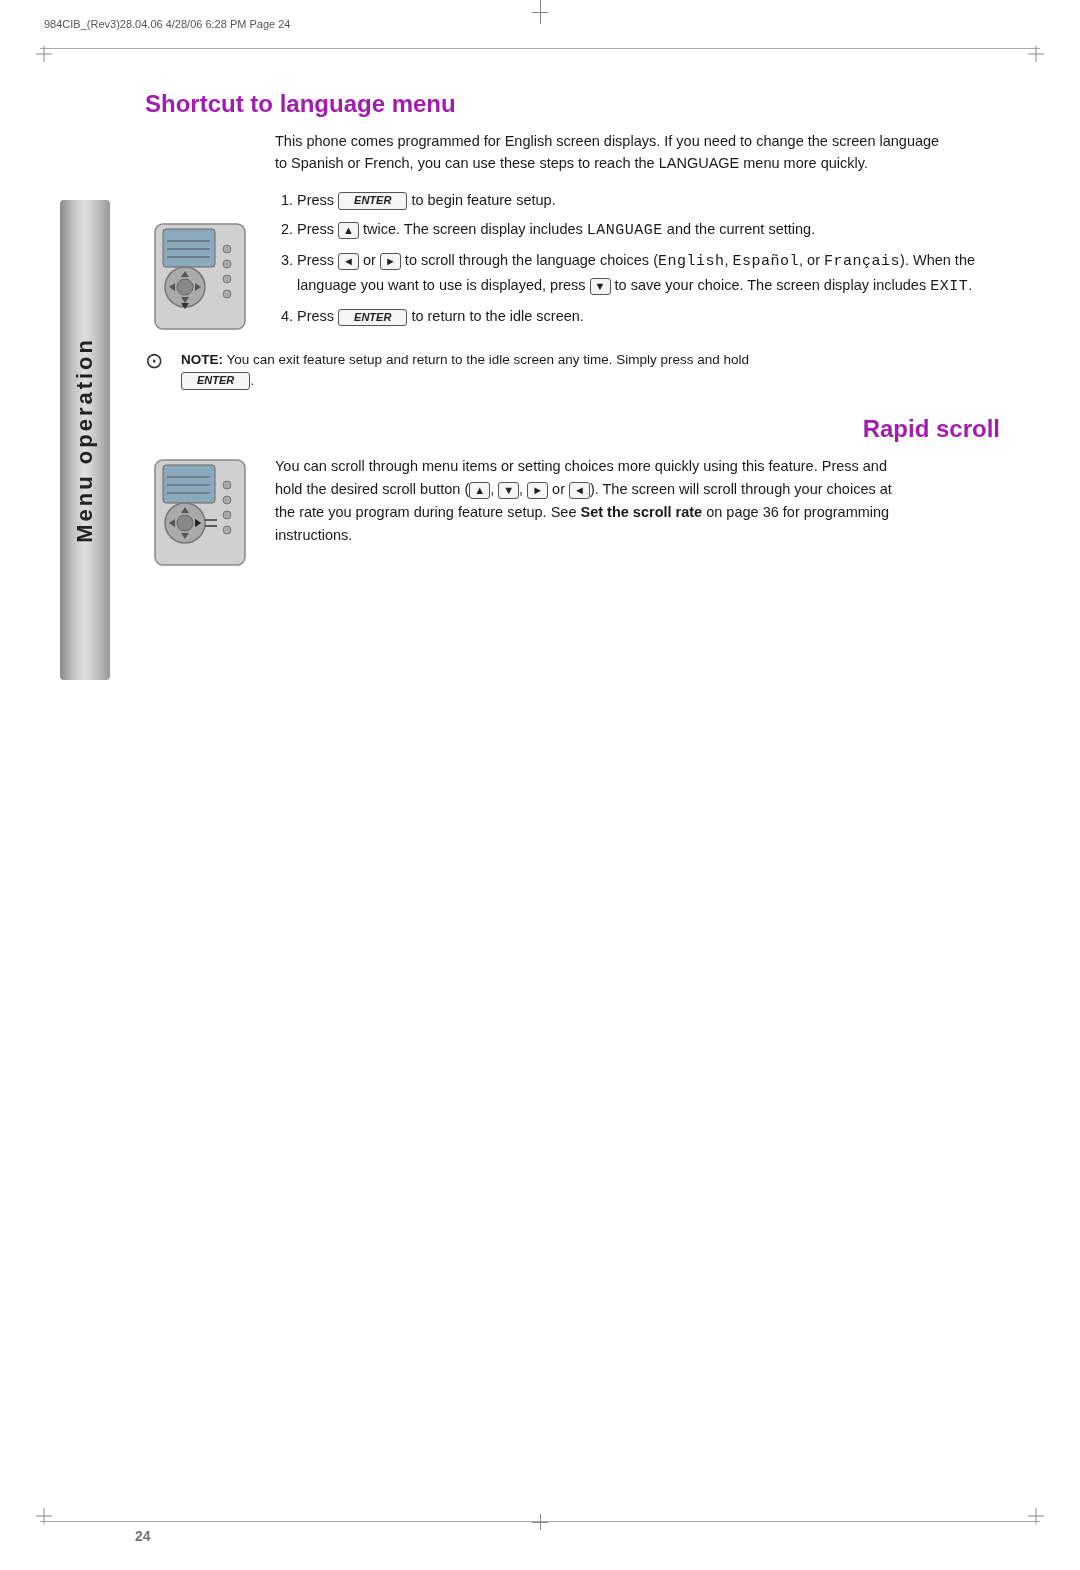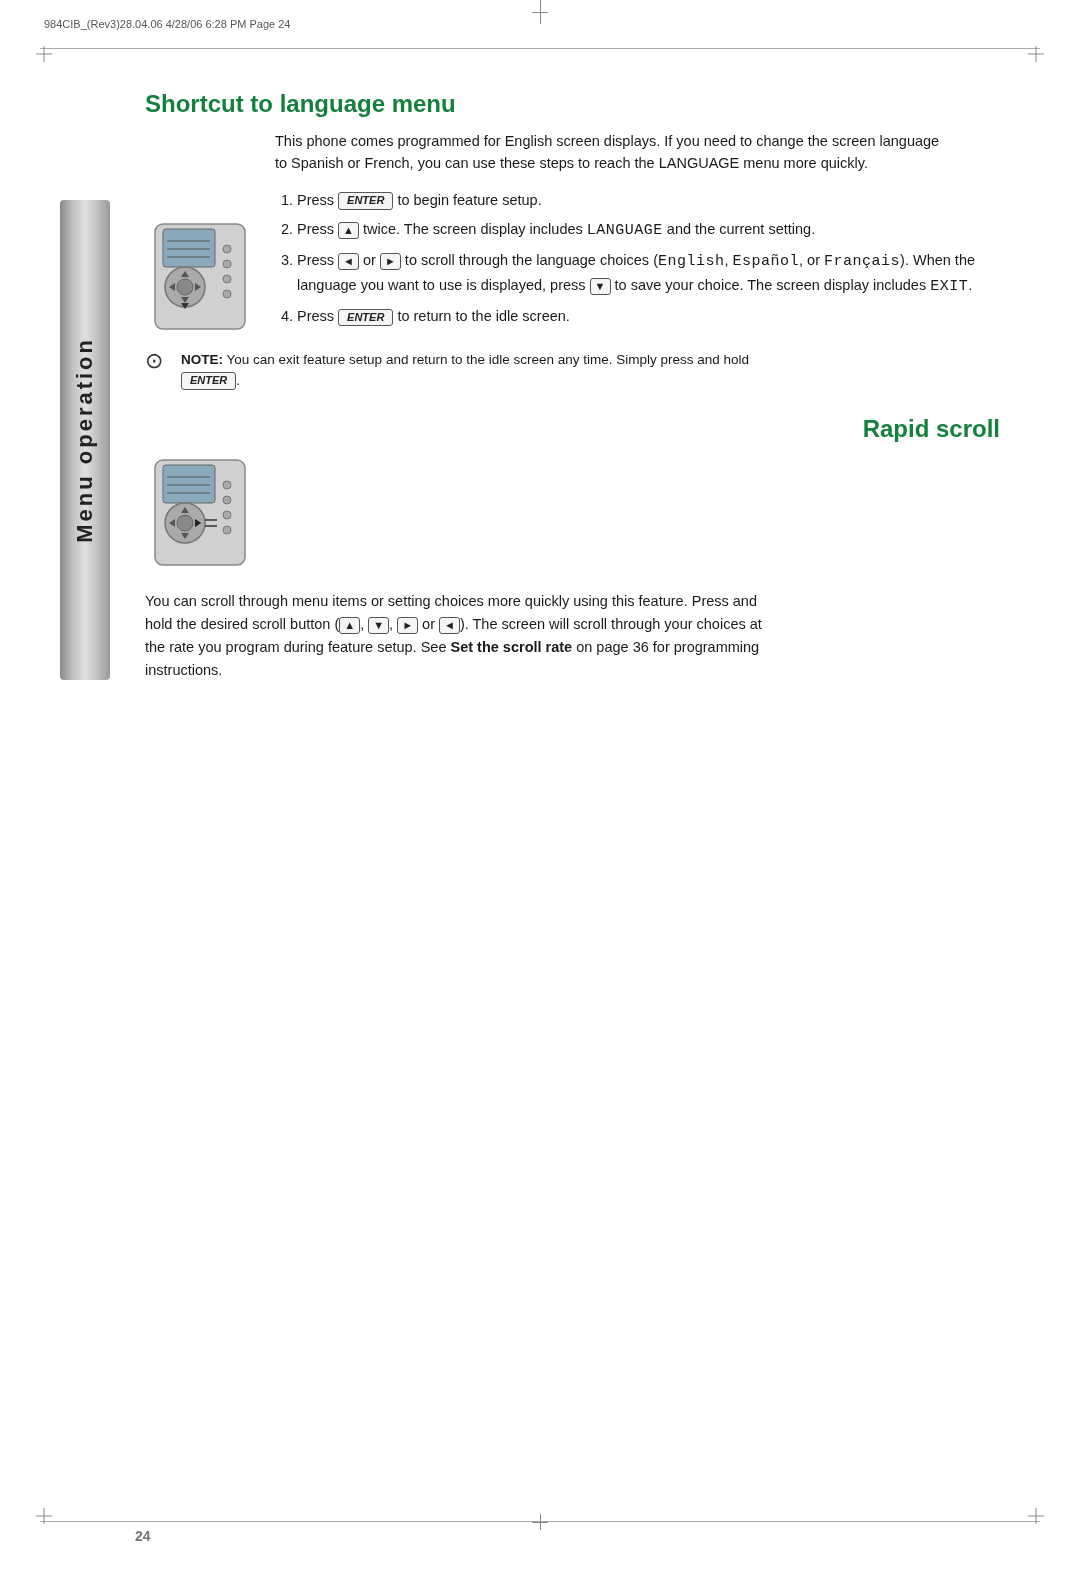--- a/index.html
+++ b/index.html
@@ -104,21 +104,21 @@
       top: 70px;
       right: 60px;
       bottom: 70px;
       padding: 20px 20px 20px 10px;
     }
 
     
     .section-title {
       font-size: 24px;
       font-weight: bold;
-      color: #15803d;
+      color: #a21caf;
       margin-bottom: 12px;
       font-family: Arial, sans-serif;
     }
 
     .section-intro {
       font-size: 14.5px;
       line-height: 1.55;
       color: #1a1a1a;
       margin-bottom: 14px;
       max-width: 680px;
@@ -153,21 +153,21 @@
       line-height: 1.6;
       margin-bottom: 6px;
       color: #1a1a1a;
     }
 
     
     .key-btn {
       display: inline-block;
       border: 1.5px solid #555;
       border-radius: 3px;
-      padding: 0px 8px;
+      padding: 0px 15px;
       font-size: 11px;
       font-style: italic;
       font-weight: bold;
       color: #222;
       background: #f5f5f5;
       vertical-align: middle;
       line-height: 1.4;
       font-family: Arial, sans-serif;
     }
 
@@ -226,21 +226,21 @@
 
     .rapid-scroll-section .section-title {
       font-size: 24px;
       font-weight: bold;
       margin-bottom: 12px;
       text-align: right;
     }
 
     .rapid-section-body {
       display: flex;
-      flex-direction: column;
+      flex-direction: row;
       gap: 20px;
       align-items: flex-start;
     }
 
     .rapid-text {
       flex: 1;
       font-size: 14.5px;
       line-height: 1.6;
       color: #1a1a1a;
       max-width: 620px;

